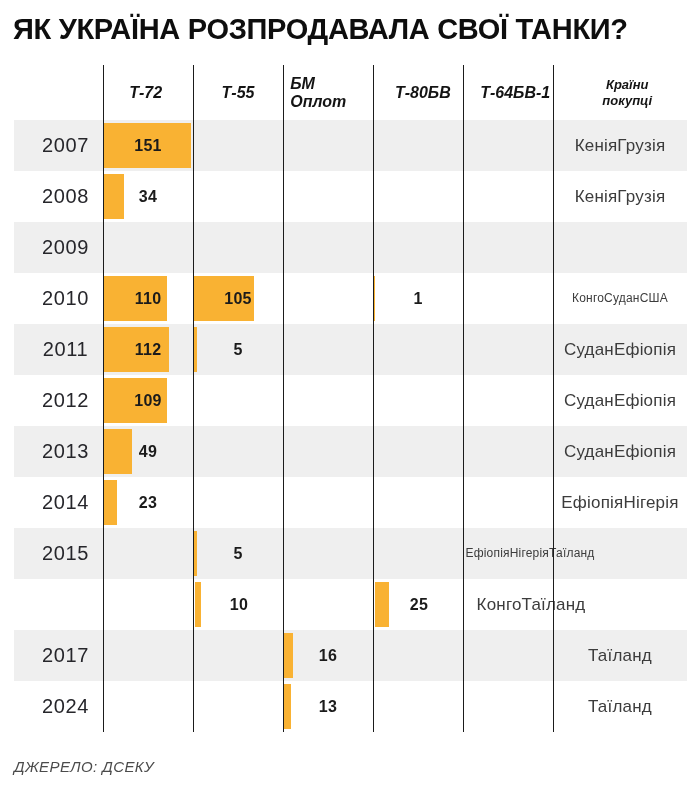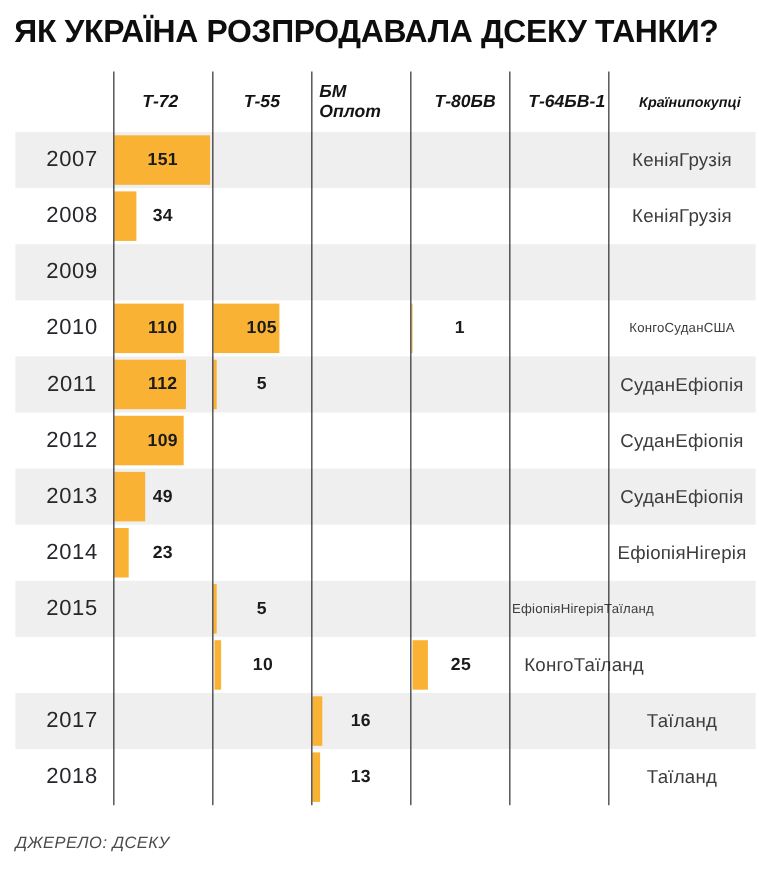--- a/index.html
+++ b/index.html
@@ -18,21 +18,21 @@
   .row { display:flex; height:51px; }
   .row.alt { background:#EFEFEF; }
   .cell-year { width:89px; }
   .cell-tank { width:90px; position:relative; }
   .cell-countries { width:134px; }
   .hdr-tank {
     display:flex; align-items:center; justify-content:center;
     font-style:italic; font-weight:700; font-size:16px; color:#141414;
   }
   .hdr-countries {
-    display:flex; align-items:center; justify-content:center;
+    display:flex; flex-direction:column; align-items:center; justify-content:center;
     font-style:italic; font-weight:700; font-size:13px; line-height:16px; color:#141414;
   }
   .year {
     display:flex; align-items:center; justify-content:center;
     padding-left:14px; box-sizing:border-box;
     font-size:20px; letter-spacing:0.6px; color:#26262b;
   }
   .bar { position:absolute; left:1px; top:3px; height:45px; background:#F9B233; }
   .val {
     position:absolute; left:0; top:0; right:0; bottom:0;
@@ -46,21 +46,21 @@
   .countries.small { font-size:12px; line-height:17px; }
   .footer {
     position:absolute; left:14px; top:758px;
     font-style:italic; font-size:15px; color:#4b4b4b; letter-spacing:0.4px;
   }
 </style>
 </head>
 <body>
 
 <div class="page">
-  <h1 class="title">ЯК УКРАЇНА РОЗПРОДАВАЛА ДСЕКУ ТАНКИ?</h1>
+  <h1 class="title">ЯК УКРАЇНА РОЗПРОДАВАЛА СВОЇ ТАНКИ?</h1>
 
   <div class="table">
     <div class="header-row">
         <div class="cell-year"></div>
         <div class="cell-tank hdr-tank">Т-72</div>
         <div class="cell-tank hdr-tank">Т-55</div>
         <div class="cell-tank hdr-tank">БМ Оплот</div>
         <div class="cell-tank hdr-tank">Т-80БВ</div>
         <div class="cell-tank hdr-tank">Т-64БВ-1</div>
         <div class="cell-countries hdr-countries">
@@ -233,21 +233,21 @@
             <div class="bar" style="width: 9px; background: rgb(249, 178, 51);"></div>
             <div class="val">16</div>
           </div>
           <div class="cell-tank"></div>
           <div class="cell-tank"></div>
           <div class="cell-countries countries">
             <div>Таїланд</div>
           </div>
         </div>
         <div class="row">
-          <div class="cell-year year">2018</div>
+          <div class="cell-year year">2024</div>
           <div class="cell-tank"></div>
           <div class="cell-tank"></div>
           <div class="cell-tank">
             <div class="bar" style="width: 7px; background: rgb(249, 178, 51);"></div>
             <div class="val">13</div>
           </div>
           <div class="cell-tank"></div>
           <div class="cell-tank"></div>
           <div class="cell-countries countries">
             <div>Таїланд</div>

